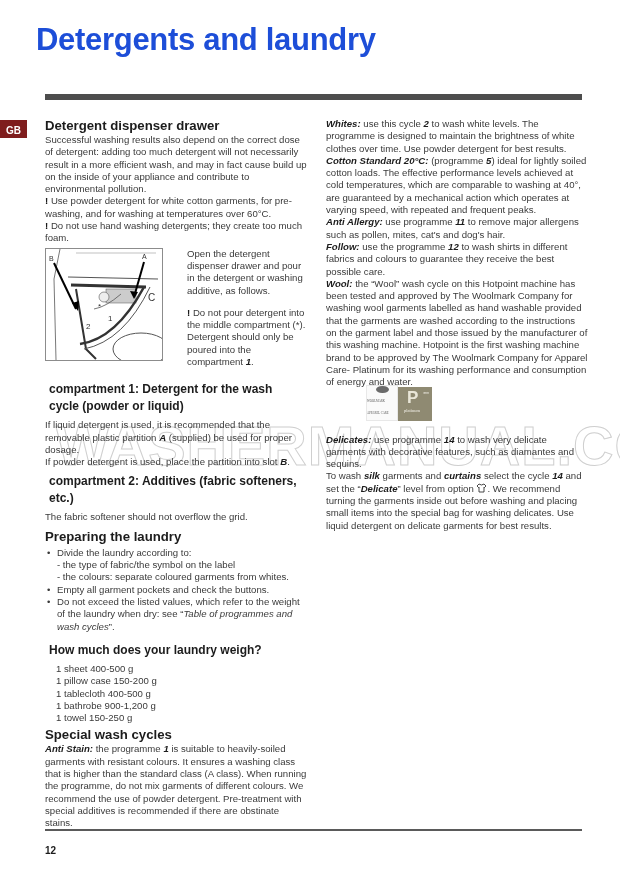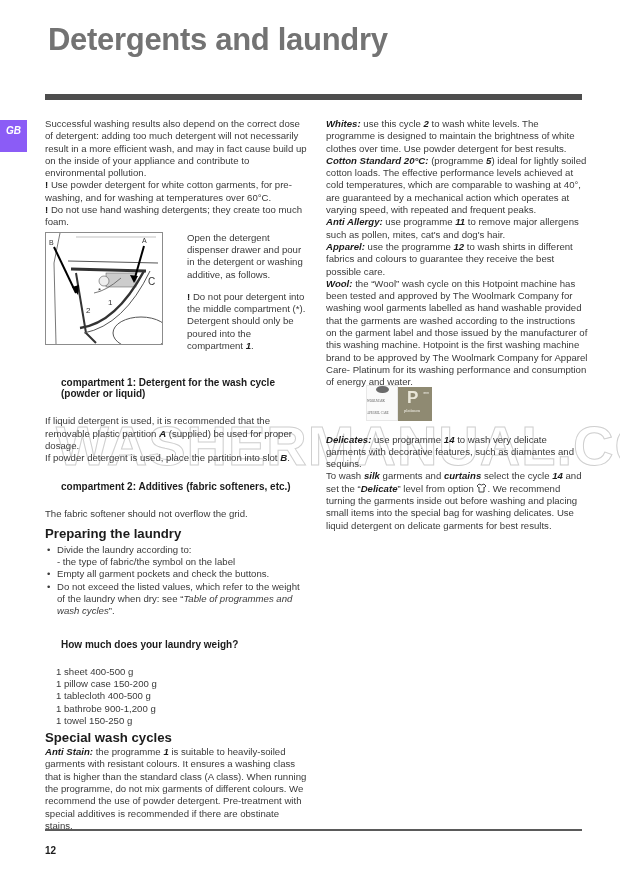--- a/index.html
+++ b/index.html
@@ -1,28 +1,28 @@
 <!DOCTYPE html>
 <html><head>
 <meta charset="utf-8">
 <style>
   html, body { margin: 0; padding: 0; background: #ffffff; }
   body { width: 620px; height: 877px; position: relative; overflow: hidden;
          font-family: "Liberation Sans", sans-serif; color: #3a3a3a; }
-  .title { position: absolute; left: 48px; top: 22px; margin: 0;
-           font-size: 31px; font-weight: bold; color: #737373; letter-spacing: -0.3px; }
+  .title { position: absolute; left: 36px; top: 22px; margin: 0;
+           font-size: 31px; font-weight: bold; color: #1d4ed8; letter-spacing: -0.3px; }
   .topbar { position: absolute; left: 45px; top: 94px; width: 537px; height: 6px; background: #4d4d4d; }
-  .gb-tab { position: absolute; left: 0; top: 120px; width: 27px; height: 32px; background: #8b5cf6;
-            color: #fff; font-weight: bold; font-size: 10px; line-height: 22px; text-align: center; font-style: italic; }
+  .gb-tab { position: absolute; left: 0; top: 120px; width: 27px; height: 18px; background: #7f1d1d;
+            color: #fff; font-weight: bold; font-size: 10px; line-height: 22px; text-align: center; }
   .col { position: absolute; top: 118px; width: 262px; font-size: 9.6px; line-height: 12.3px; }
   .col-left { left: 45px; }
   .col-right { left: 326px; }
   .col p { margin: 0; }
   h2 { margin: 0; font-size: 13.2px; line-height: 16px; color: #1c1c1c; font-weight: bold; }
-  h3 { margin: 16px; font-size: 10px; line-height: 11px; color: #1c1c1c; font-weight: bold; }
+  h3 { margin: 4px; font-size: 12px; line-height: 17px; color: #1c1c1c; font-weight: bold; }
   .b { font-weight: bold; color: #1c1c1c; font-style: italic; }
   .excl { font-weight: bold; color: #1c1c1c; }
   .fig-row { display: flex; margin-top: 3px; }
   .fig { width: 116px; height: 111px; border: 1px solid #8c8c8c; flex: none; position: relative; background: #fff; }
   .fig-text { margin-left: 24px; }
   .fig-text p { margin-bottom: 0; }
   .gap { height: 10px; }
   ul.bullets { list-style: none; margin: 2px 0 0 0; padding: 0; }
   ul.bullets li { position: relative; padding-left: 12px; }
   ul.bullets li::before { content: "•"; position: absolute; left: 2px; top: 0; color: #3a3a3a; }
@@ -45,20 +45,21 @@
 </head>
 <body>
 
 <h1 class="title">Detergents and laundry</h1>
 <div class="topbar"></div>
 <div class="gb-tab">GB</div>
 
 <div class="watermark">WASHERMANUAL.COM</div>
 
 <div class="col col-left">
+  <h2>Detergent dispenser drawer</h2>
   <p>Successful washing results also depend on the correct dose of detergent: adding too much detergent will not necessarily result in a more efficient wash, and may in fact cause build up on the inside of your appliance and contribute to environmental pollution.</p>
   <p><span class="excl">!</span> <span>Use powder detergent for white cotton garments, for pre-washing, and for washing at temperatures over 60°C.</span></p>
   <p><span class="excl">!</span> <span>Do not use hand washing detergents; they create too much foam.</span></p>
 
   <div class="fig-row">
     <div class="fig">
       <svg width="116" height="111" viewBox="0 0 116 111">
         <path d="M14 0 L8 30 L10 111" stroke="#555" stroke-width="0.8" fill="none"></path>
         <path d="M30 4 L110 4" stroke="#999" stroke-width="0.6"></path>
         <path d="M22 28 L112 30" stroke="#555" stroke-width="1.2"></path>
@@ -95,20 +96,21 @@
   <p><span>If powder detergent is used, place the partition into slot</span> <span class="b">B</span>.</p>
   <h3>compartment 2: Additives (fabric softeners, etc.)</h3>
   <p>The fabric softener should not overflow the grid.</p>
 
   <div style="height:6px"></div>
   <h2>Preparing the laundry</h2>
   <ul class="bullets">
     <li>
       <span>Divide the laundry according to:</span><br>
       <span class="sub">- the type of fabric/the symbol on the label</span><br>
+      <span class="sub">- the colours: separate coloured garments from whites.</span>
     </li>
     <li>Empty all garment pockets and check the buttons.</li>
     <li><span>Do not exceed the listed values, which refer to the weight of the laundry when dry: see “</span><span class="it">Table of programmes and wash cycles</span><span>”.</span></li>
   </ul>
   <div style="height:5px"></div>
   <h3>How much does your laundry weigh?</h3>
   <div class="weights">
     <p>1 sheet 400-500 g</p>
     <p>1 pillow case 150-200 g</p>
     <p>1 tablecloth 400-500 g</p>
@@ -117,21 +119,21 @@
   </div>
   <div style="height:3px"></div>
   <h2>Special wash cycles</h2>
   <p><span class="b">Anti Stain:</span> <span>the programme</span> <span class="b">1</span> <span>is suitable to heavily-soiled garments with resistant colours. It ensures a washing class that is higher than the standard class (A class). When running the programme, do not mix garments of different colours. We recommend the use of powder detergent. Pre-treatment with special additives is recommended if there are obstinate stains.</span></p>
 </div>
 
 <div class="col col-right">
   <p><span class="b">Whites:</span> <span>use this cycle</span> <span class="b">2</span> <span>to wash white levels. The programme is designed to maintain the brightness of white clothes over time. Use powder detergent for best results.</span></p>
   <p><span class="b">Cotton Standard 20°C:</span> <span>(programme</span> <span class="b">5</span><span>) ideal for lightly soiled cotton loads. The effective performance levels achieved at cold temperatures, which are comparable to washing at 40°, are guaranteed by a mechanical action which operates at varying speed, with repeated and frequent peaks.</span></p>
   <p><span class="b">Anti Allergy:</span> <span>use programme</span> <span class="b">11</span> <span>to remove major allergens such as pollen, mites, cat's and dog's hair.</span></p>
-  <p><span class="b">Apparel:</span> <span>use the programme</span> <span class="b">12</span> <span>to wash shirts in different fabrics and colours to guarantee they receive the best possible care.</span></p>
+  <p><span class="b">Follow:</span> <span>use the programme</span> <span class="b">12</span> <span>to wash shirts in different fabrics and colours to guarantee they receive the best possible care.</span></p>
   <p><span class="b">Wool:</span> <span>the “Wool” wash cycle on this Hotpoint machine has been tested and approved by The Woolmark Company for washing wool garments labelled as hand washable provided that the garments are washed according to the instructions on the garment label and those issued by the manufacturer of this washing machine. Hotpoint is the first washing machine brand to be approved by The Woolmark Company for Apparel Care- Platinum for its washing performance and consumption of energy and water.</span></p>
   <div class="logos">
     <div class="logo-wool">
       <div class="ball"></div>
       <div class="txt">WOOLMARK APPAREL CARE</div>
     </div>
     <div class="logo-plat">
       <span class="stars">***</span>
       <span class="p">P</span>
       <span class="lbl">platinum</span>

